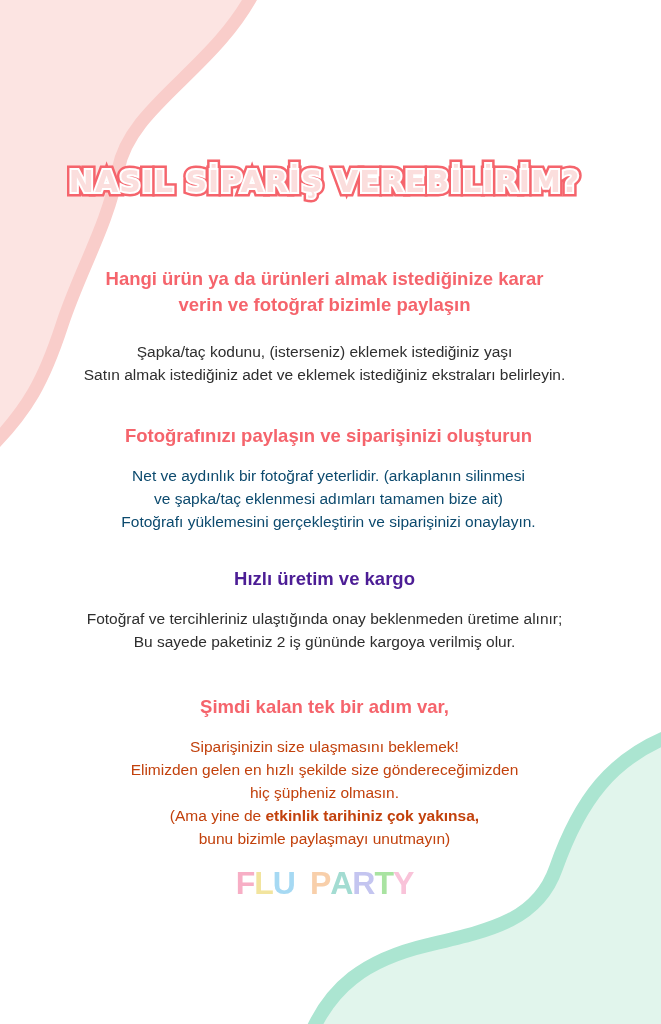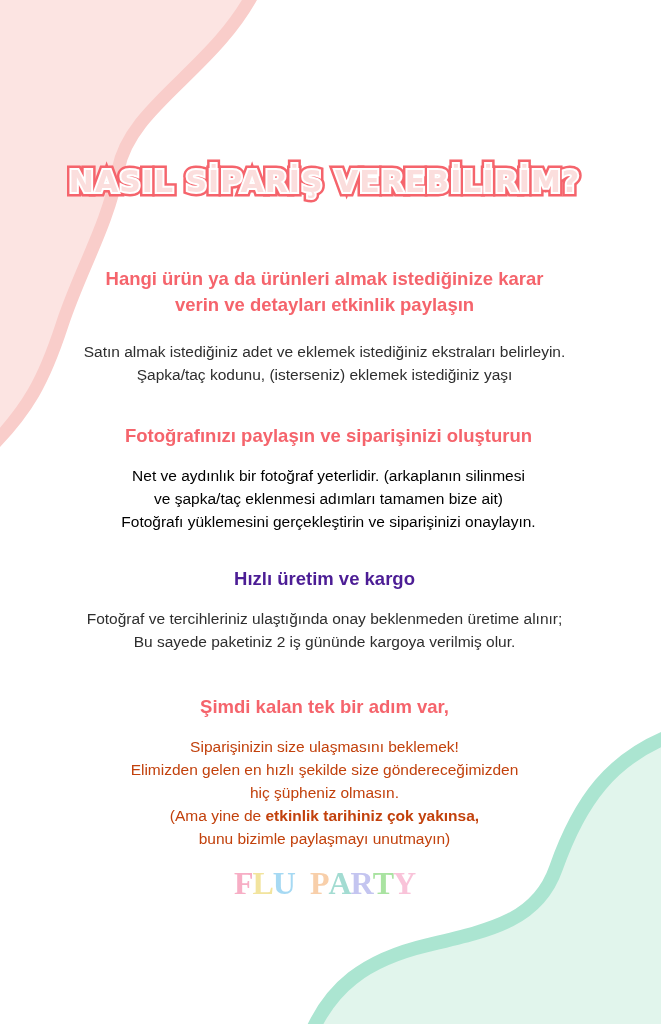--- a/index.html
+++ b/index.html
@@ -53,21 +53,21 @@
   }
   .sec .bl { white-space: nowrap; }
   .sec .bl strong { font-weight: bold; }
   .s1 { margin-top: 56px; }
   .s1 h2 { margin-bottom: 22px; }
   .s2 { margin-top: 37px; padding-left: 8px; }
   .s3 { margin-top: 33px; }
   .s4 { margin-top: 41px; }
   .logo {
     margin-top: 13px;
-    font-family: Liberation Serif, serif;
+    font-family: Liberation Sans, sans-serif;
     font-weight: bold;
     font-size: 32px;
     letter-spacing: -1px;
     line-height: 40px;
   }
   .logo span { display: inline-block; }
   .logo .gap { margin-left: 15px; }
 </style>
 </head>
 <body>
@@ -81,33 +81,33 @@
 
   <div class="title-wrap">
     <span class="t back" style="color: rgb(245, 100, 108); -webkit-text-stroke-color: rgb(245, 100, 108);">NASIL SİPARİŞ VEREBİLİRİM?</span>
     <span class="t mid">NASIL SİPARİŞ VEREBİLİRİM?</span>
     <span class="t front" style="color: rgb(251, 222, 221);">NASIL SİPARİŞ VEREBİLİRİM?</span>
   </div>
 
   <section class="sec s1">
     <h2 style="color: rgb(245, 100, 108);">
       <div class="hl">Hangi ürün ya da ürünleri almak istediğinize karar</div>
-      <div class="hl">verin ve detayları etkinlik paylaşın</div>
+      <div class="hl">verin ve fotoğraf bizimle paylaşın</div>
     </h2>
     <div class="body" style="color: rgb(46, 46, 46);">
+      <div class="bl">Şapka/taç kodunu, (isterseniz) eklemek istediğiniz yaşı</div>
       <div class="bl">Satın almak istediğiniz adet ve eklemek istediğiniz ekstraları belirleyin.</div>
-      <div class="bl">Şapka/taç kodunu, (isterseniz) eklemek istediğiniz yaşı</div>
     </div>
   </section>
 
   <section class="sec s2">
     <h2 style="color: rgb(245, 100, 108);">
       <div class="hl">Fotoğrafınızı paylaşın ve siparişinizi oluşturun</div>
     </h2>
-    <div class="body" style="color: #000000;">
+    <div class="body" style="color: #0c4a6e;">
       <div class="bl">Net ve aydınlık bir fotoğraf yeterlidir. (arkaplanın silinmesi</div>
       <div class="bl">ve şapka/taç eklenmesi adımları tamamen bize ait)</div>
       <div class="bl">Fotoğrafı yüklemesini gerçekleştirin ve siparişinizi onaylayın.</div>
     </div>
   </section>
 
   <section class="sec s3">
     <h2 style="color: #4c1d95; margin-top: 28px;">
       <div class="hl">Hızlı üretim ve kargo</div>
     </h2>

